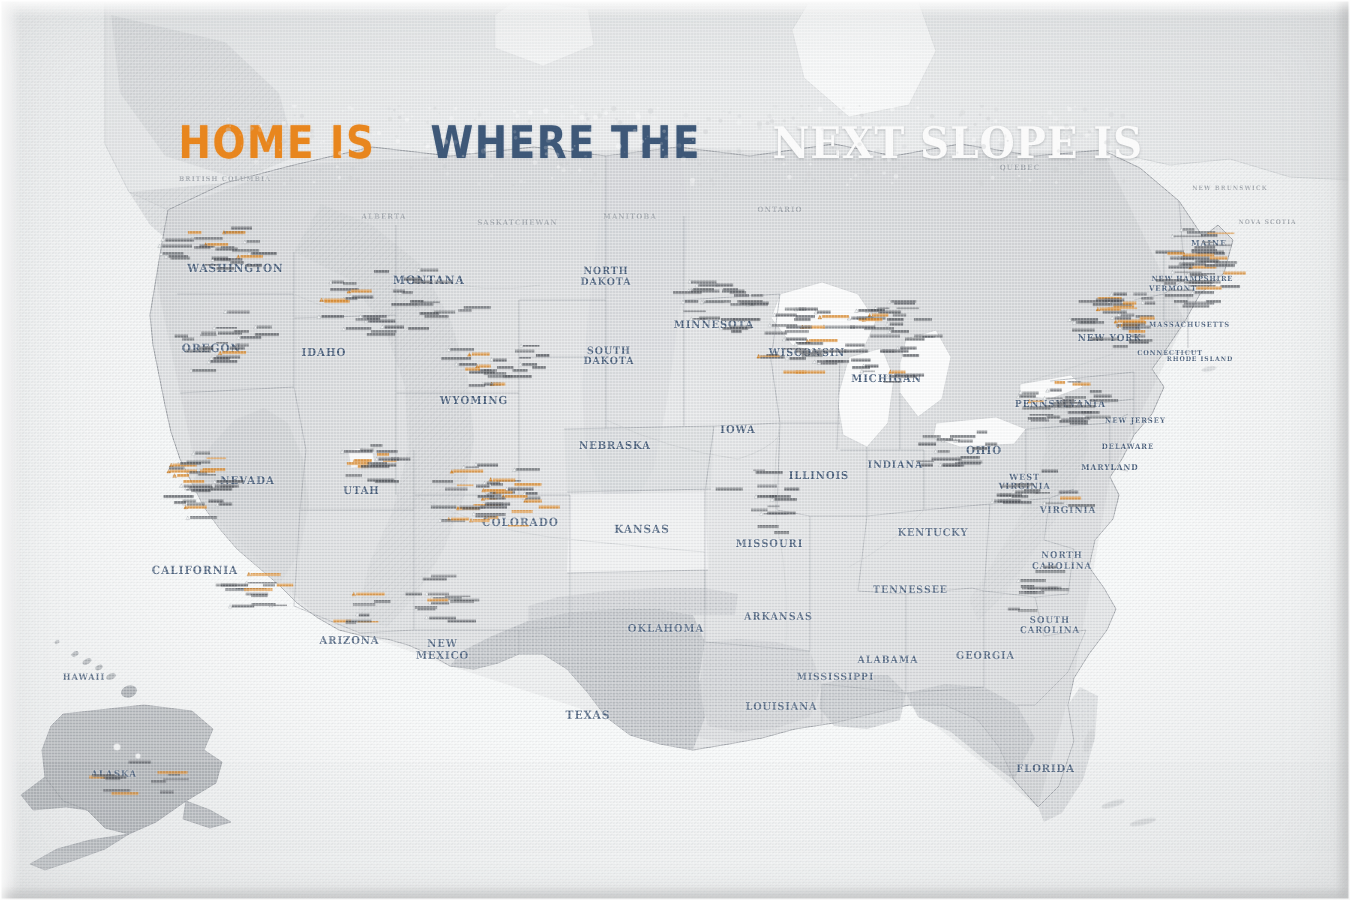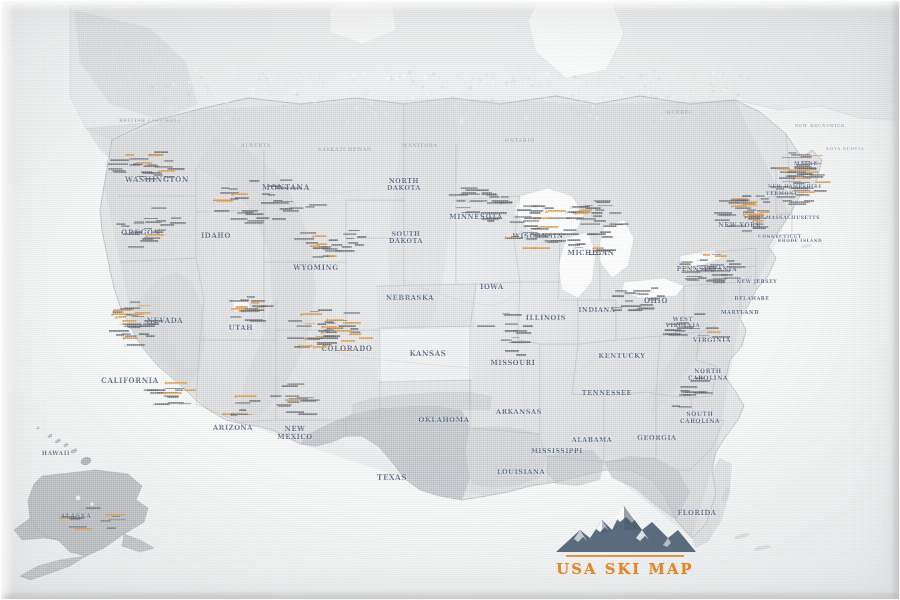--- a/index.html
+++ b/index.html
@@ -556,20 +556,25 @@
         <ellipse cx="726" cy="494" rx="3" ry="8" transform="rotate(18 726 494)"></ellipse>
         <ellipse cx="742" cy="536" rx="8" ry="2" transform="rotate(-16 742 536)"></ellipse>
         <ellipse cx="762" cy="548" rx="9" ry="2" transform="rotate(-12 762 548)"></ellipse>
       </g>
     </svg>
 
     <div id="weave"></div>
     <div id="vignette"></div>
   </div>
 
+  <div id="headline">
+    <span class="hl-a">HOME IS</span>
+    <span class="hl-b">WHERE THE</span>
+    <span class="hl-c">NEXT SLOPE IS</span>
+  </div>
   <svg id="hl-grunge" viewBox="0 0 600 54">
       <circle cx="429.1" cy="8.8" r="0.65" fill="#C9CBCD" opacity="0.61"></circle>
       <circle cx="15.3" cy="16.8" r="1.22" fill="#C9CBCD" opacity="0.54"></circle>
       <circle cx="263.3" cy="11.6" r="1.58" fill="#C9CBCD" opacity="0.73"></circle>
       <circle cx="240.4" cy="34.2" r="0.93" fill="#FFFFFF" opacity="0.28"></circle>
       <circle cx="392.9" cy="50.1" r="1.21" fill="#C9CBCD" opacity="0.39"></circle>
       <circle cx="311.6" cy="52.5" r="1.55" fill="#FFFFFF" opacity="0.45"></circle>
       <circle cx="83.5" cy="48.7" r="1.59" fill="#C9CBCD" opacity="0.58"></circle>
       <circle cx="133.6" cy="35.9" r="1.42" fill="#C9CBCD" opacity="0.70"></circle>
       <circle cx="231.6" cy="29.6" r="0.77" fill="#FFFFFF" opacity="0.77"></circle>
@@ -1566,33 +1571,19 @@
       <div class="resort hi" style="left: 83.4976px; top: 528.989px; transform: translate(-50%, -50%); width: 17.4295px; height: 1.9px; background: currentcolor; opacity: 0.82;"></div>
       <div class="resort hi" style="left: 115.066px; top: 515.1px; transform: translate(-50%, -50%); width: 19.955px; height: 1.9px; background: currentcolor; opacity: 0.82;"></div>
       <div class="resort" style="left: 73.2157px; top: 517.861px; transform: translate(-50%, -50%); width: 7.662px; height: 1.9px; background: currentcolor; opacity: 0.68;"></div>
       <div class="resort" style="left: 74.979px; top: 518.678px; transform: translate(-50%, -50%); width: 9.59092px; height: 1.9px; background: currentcolor; opacity: 0.76;"></div>
       <div class="resort" style="left: 105.507px; top: 521.14px; transform: translate(-50%, -50%); width: 10.5013px; height: 1.9px; background: currentcolor; opacity: 0.63;"></div>
       <div class="resort" style="left: 77.6465px; top: 526.661px; transform: translate(-50%, -50%); width: 18.2926px; height: 1.9px; background: currentcolor; opacity: 0.63;"></div>
       <div class="resort" style="left: 93.152px; top: 508.018px; transform: translate(-50%, -50%); width: 14.626px; height: 1.9px; background: currentcolor; opacity: 0.75;"></div>
       <div class="resort" style="left: 68.9757px; top: 517.27px; transform: translate(-50%, -50%); width: 14.8001px; height: 1.9px; background: currentcolor; opacity: 0.73;"></div>
     </div>
 
-  <div id="logo">
-    <svg width="150" height="54" viewBox="0 0 150 54">
-      <path d="M6 52 L30 30 L40 38 L52 20 L62 30 L74 6 L92 30 L102 22 L118 38 L128 30 L146 52 Z" fill="#5A6B7E"></path>
-      <path d="M74 6 L66 18 L70 22 L76 17 L82 23 L86 18 Z" fill="#FAFBFB"></path>
-      <path d="M52 20 L46 29 L50 32 L55 27 L59 31 Z" fill="#FAFBFB"></path>
-      <path d="M92 30 L86 38 L90 41 L95 36 L99 40 Z" fill="#F2F4F5" opacity="0.85"></path>
-      <path d="M30 30 L24 39 L28 42 L33 37 L37 41 Z" fill="#F2F4F5" opacity="0.7"></path>
-      <path d="M118 38 L113 45 L117 47 L121 43 Z" fill="#F2F4F5" opacity="0.6"></path>
-      <path d="M74 6 L92 30 L74 30 Z" fill="#4B5A6B" opacity="0.55"></path>
-      <path d="M52 20 L62 30 L52 34 Z" fill="#4B5A6B" opacity="0.4"></path>
-    </svg>
-    <div id="logo-rule"></div>
-    <div id="logo-text">USA SKI MAP</div>
-  </div>
 
   <div id="bevel"></div>
   <div id="edgeL"></div>
     <div id="edgeT"></div>
     <div id="edgeR"></div>
     <div id="edgeB"></div>
 </div>
 
 </body></html>

